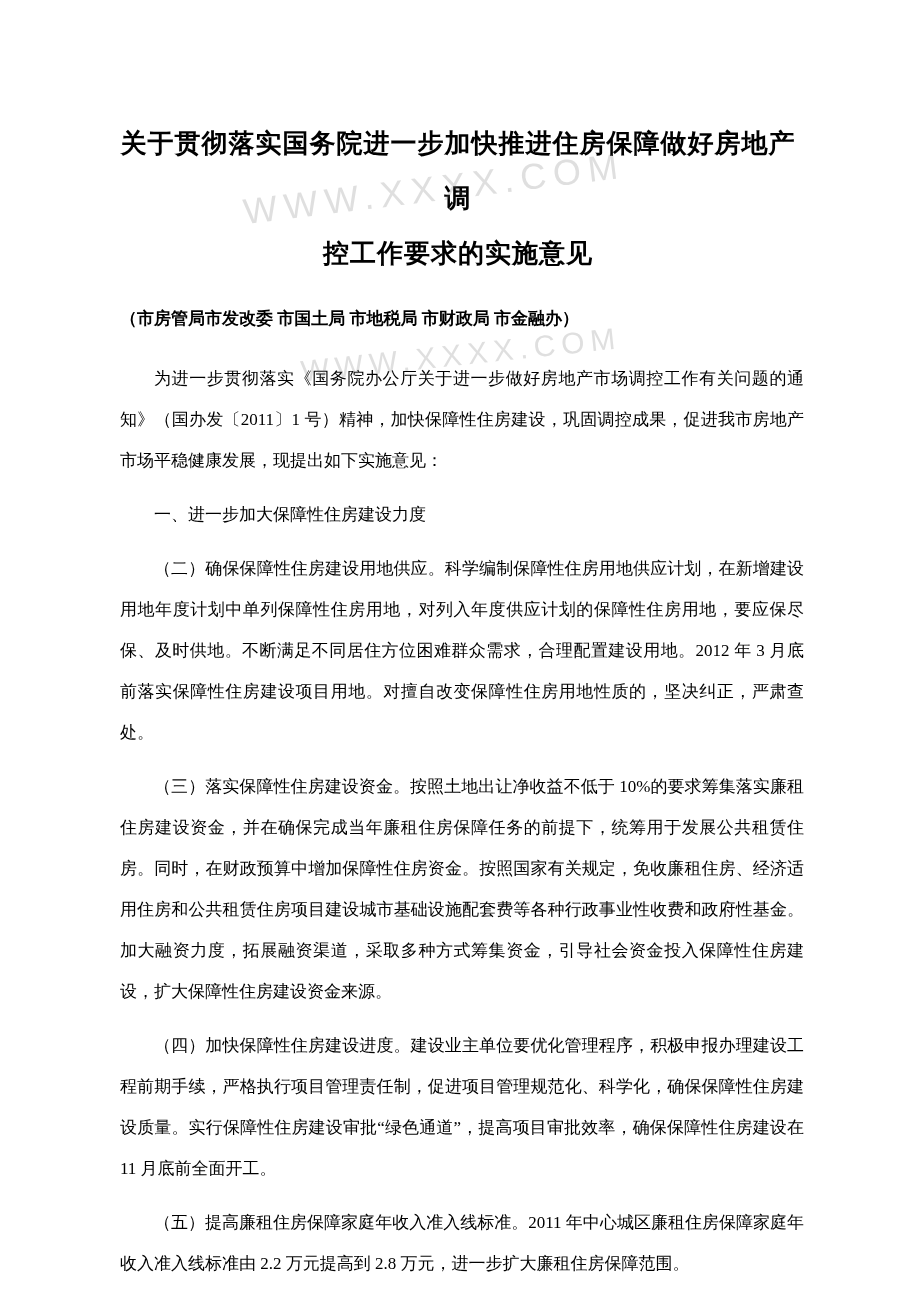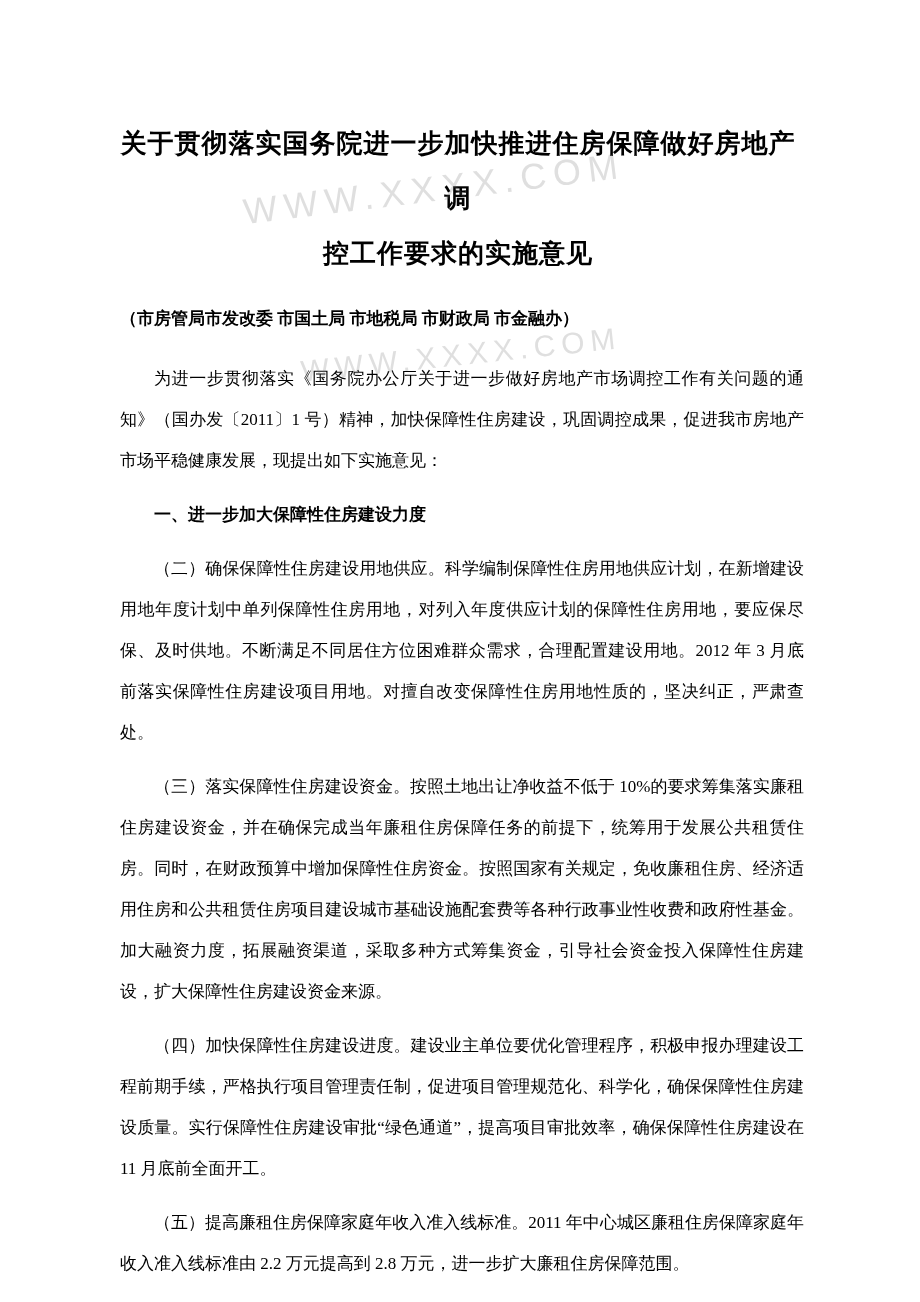--- a/index.html
+++ b/index.html
@@ -33,21 +33,21 @@
     margin: 4px 0 28px 0;
   }
   .doc-body p {
     font-size: 17px;
     line-height: 41px;
     text-align: justify;
     text-indent: 2em;
     margin: 0 0 13px 0;
   }
   .doc-body p.heading {
-    font-weight: bold;
+    font-weight: normal;
   }
   .watermark {
     position: absolute;
     color: rgba(110, 110, 110, 0.22);
     font-family: "Liberation Sans", "DejaVu Sans", sans-serif;
     white-space: nowrap;
     pointer-events: none;
     user-select: none;
   }
   .wm1 {

